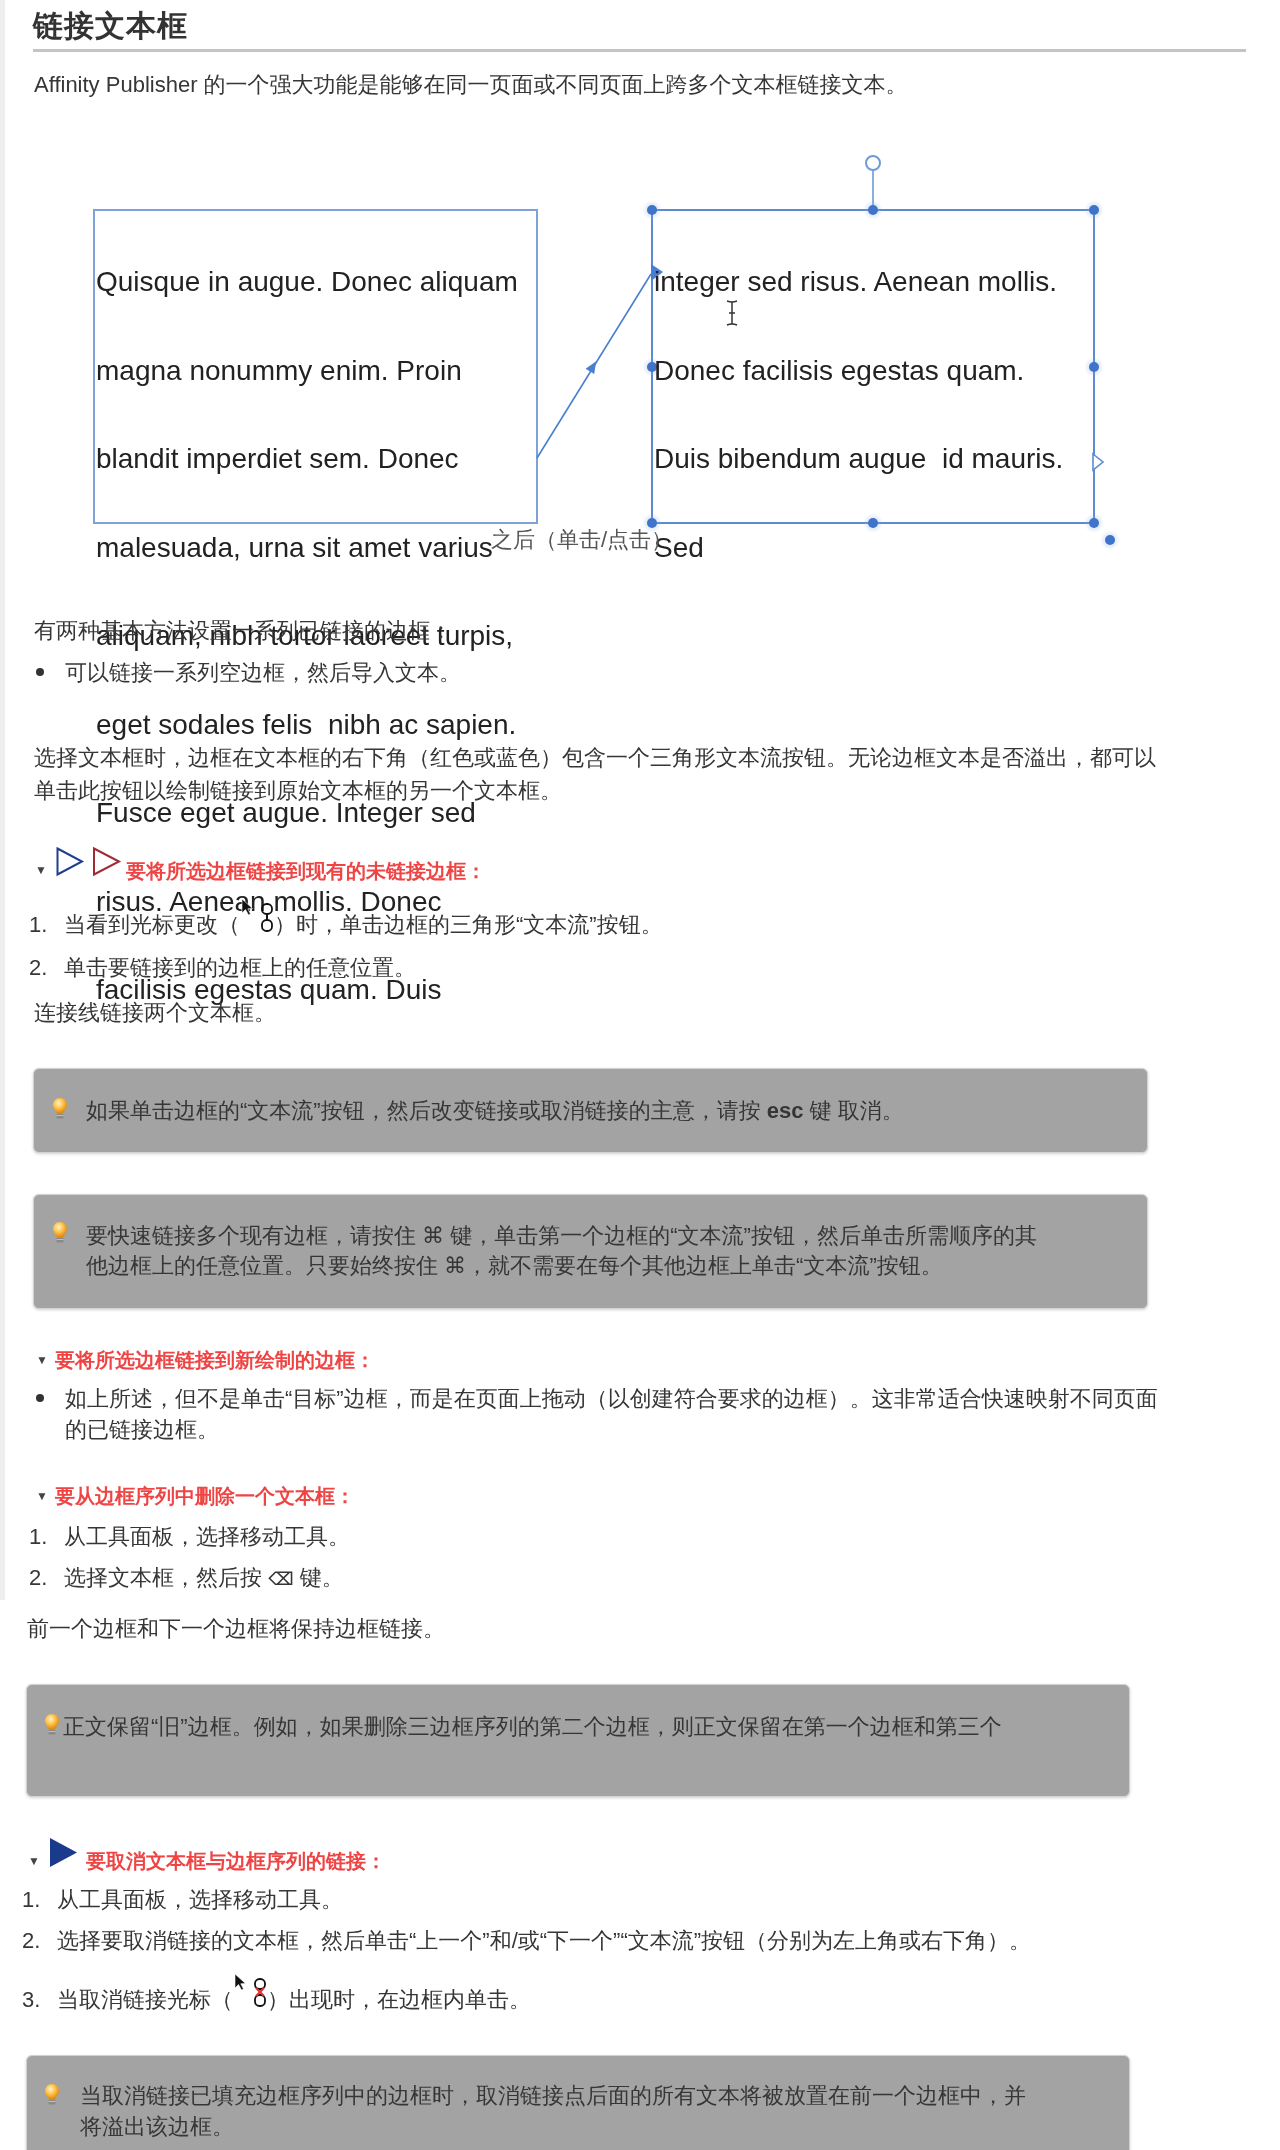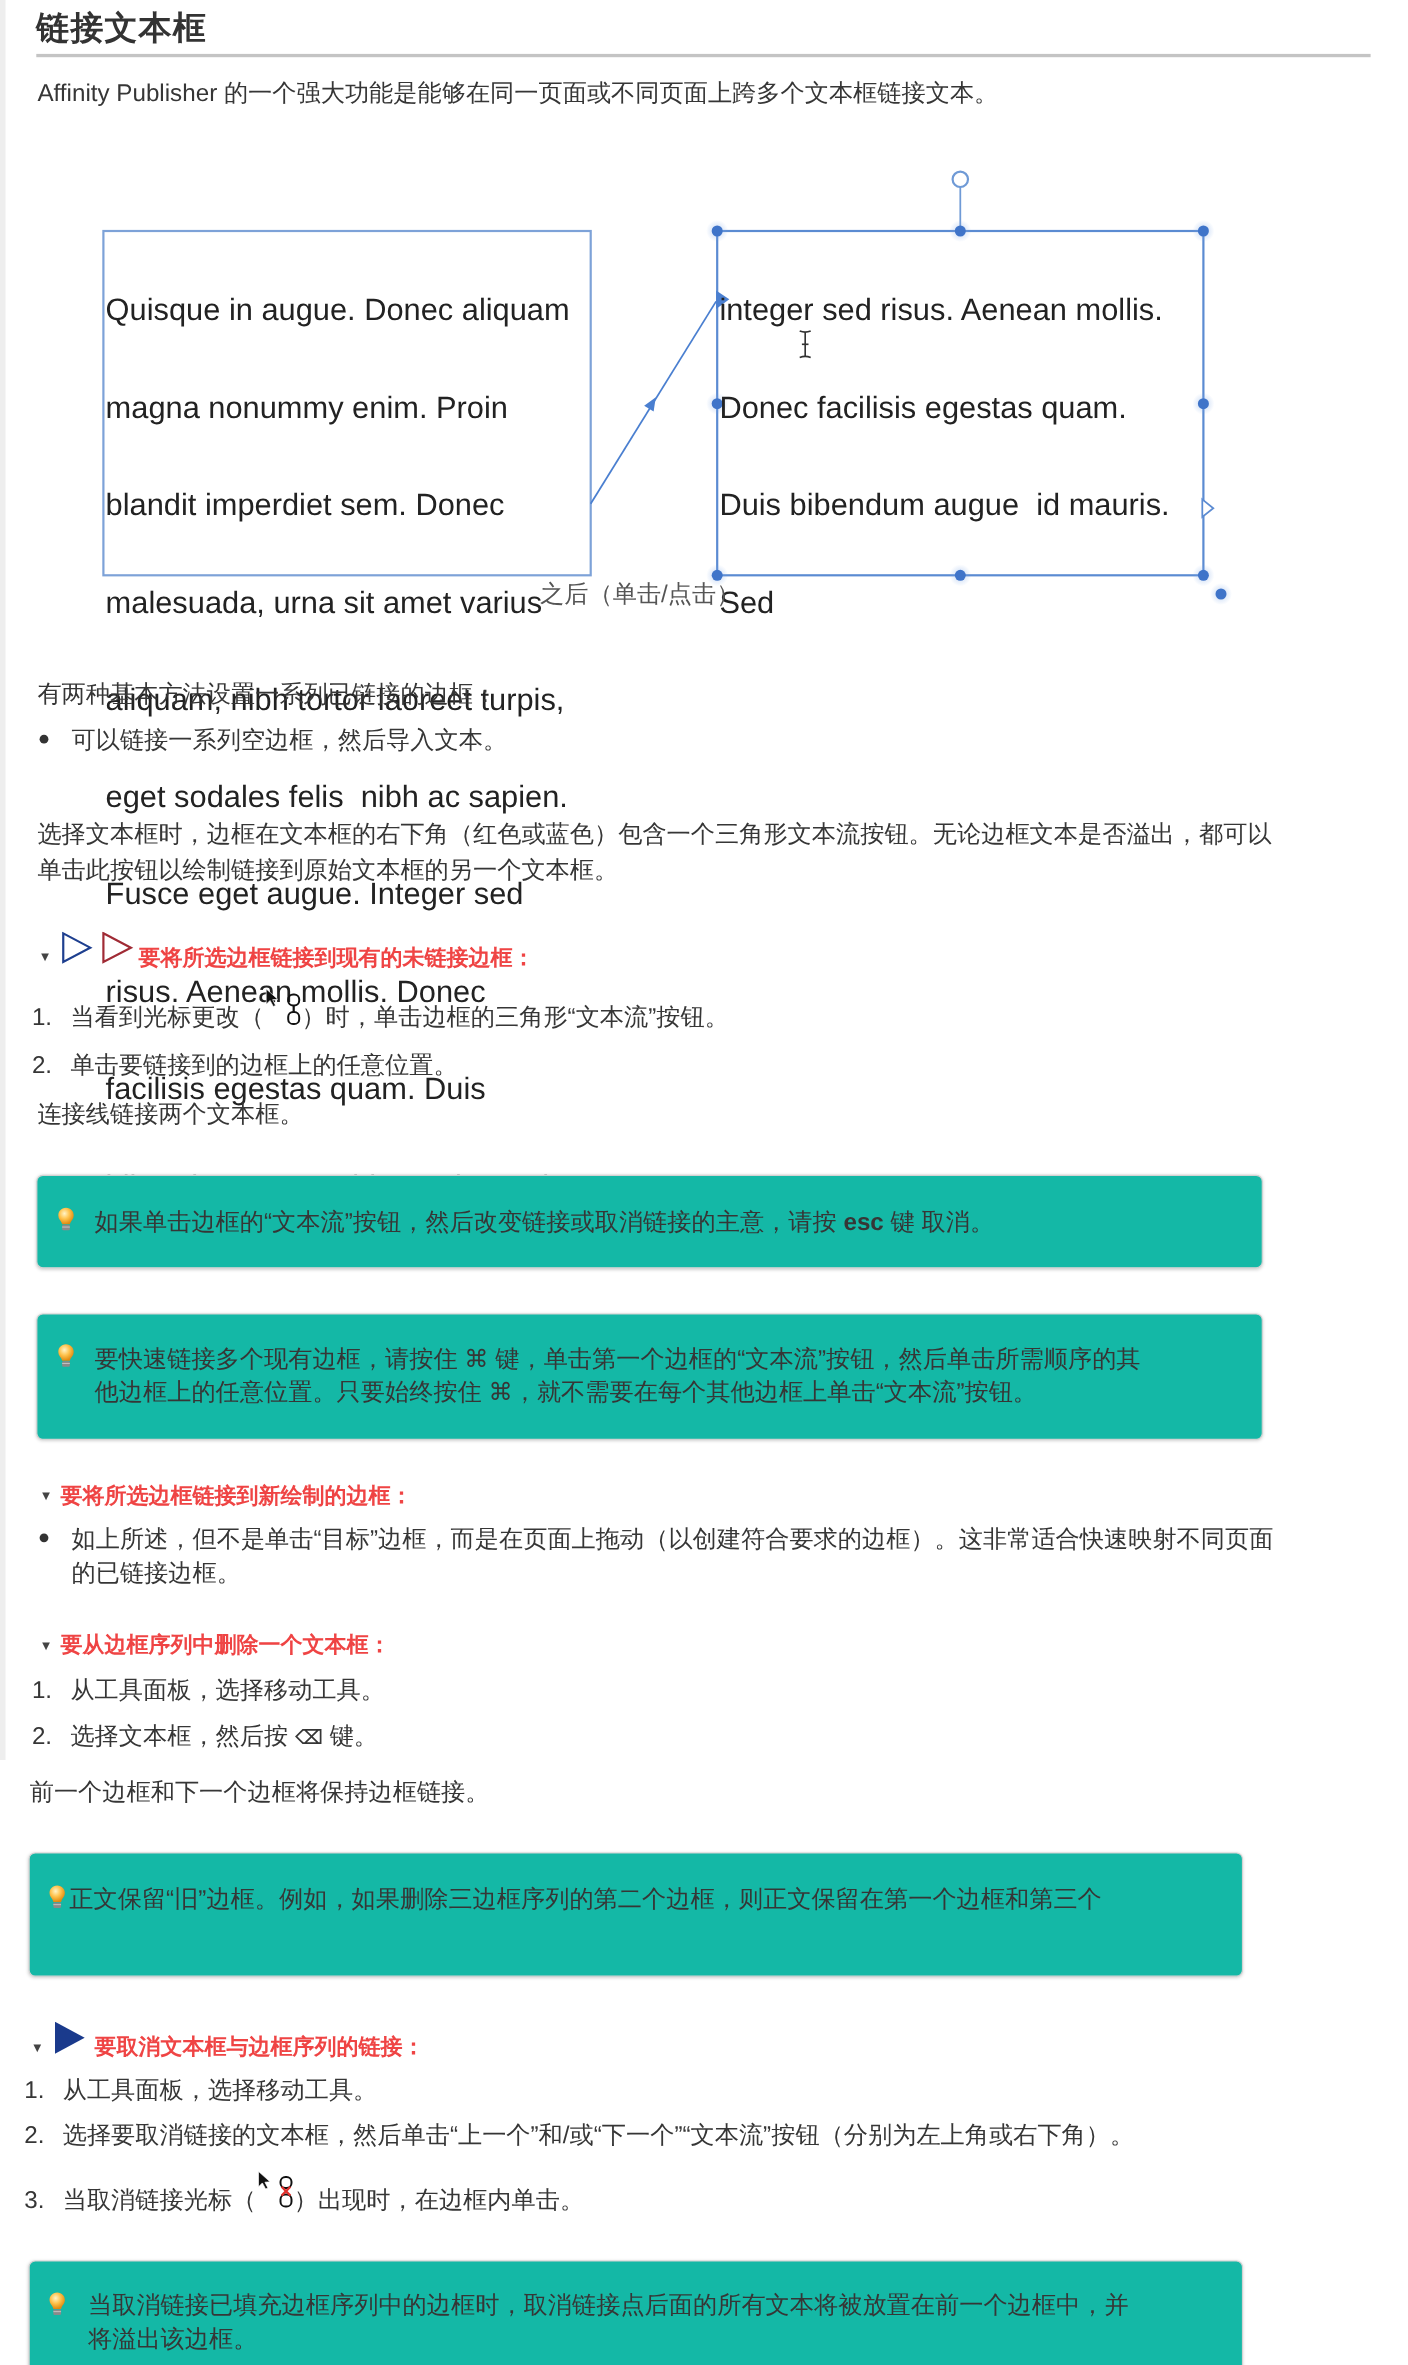--- a/index.html
+++ b/index.html
@@ -13,21 +13,21 @@
   .title { font-size: 30px; line-height: 36px; font-weight: bold; color: #333; letter-spacing: 1px; }
   .rule { position: absolute; left: 33px; top: 49px; width: 1213px; height: 3px; background: #c4c4c4; }
   .body { font-size: 22px; line-height: 33px; }
   .line { display: block; }
   .num { display: inline-block; width: 35px; }
   .bullet-col { display: inline-block; width: 31px; vertical-align: top; height: 33px; position: relative; }
   .dot { position: absolute; left: 2px; top: 12px; width: 8px; height: 8px; border-radius: 50%; background: #333; }
   .heading { font-size: 20px; line-height: 28px; font-weight: bold; color: #ef4444; }
   .disclosure { position: absolute; font-size: 12px; line-height: 28px; color: #444; }
   .tip {
-    position: absolute; background: #14b8a6; border: 1px solid #d3d3d3; border-radius: 6px;
+    position: absolute; background: #a3a3a3; border: 1px solid #d3d3d3; border-radius: 6px;
     box-shadow: 0 1px 3px rgba(0,0,0,0.18); box-sizing: border-box;
   }
   .tip .bulb { position: absolute; width: 16px; height: 24px; }
   .tip .tip-text { position: absolute; font-size: 22px; line-height: 30px; white-space: nowrap; color: #363636; }
   .kbd { font-weight: bold; }
   .cursor-icon { display: inline-block; position: relative; width: 34px; height: 22px; vertical-align: middle; }
   .cursor-icon svg { position: absolute; left: 0; top: -17px; }
   .frame-text { position: absolute; font-family: "Liberation Sans", sans-serif; font-size: 28px; line-height: 29.5px; color: #222; white-space: pre; }
   .caption { position: absolute; font-size: 22px; line-height: 28px; color: #555; white-space: nowrap; filter: blur(0.3px); }
 </style>

